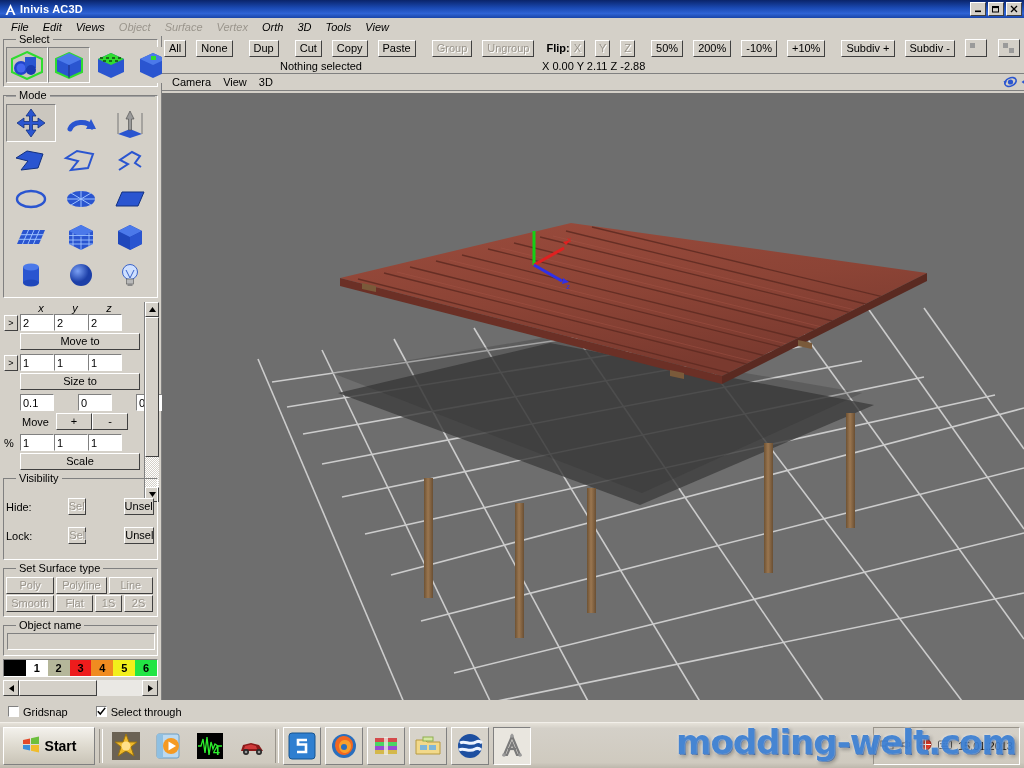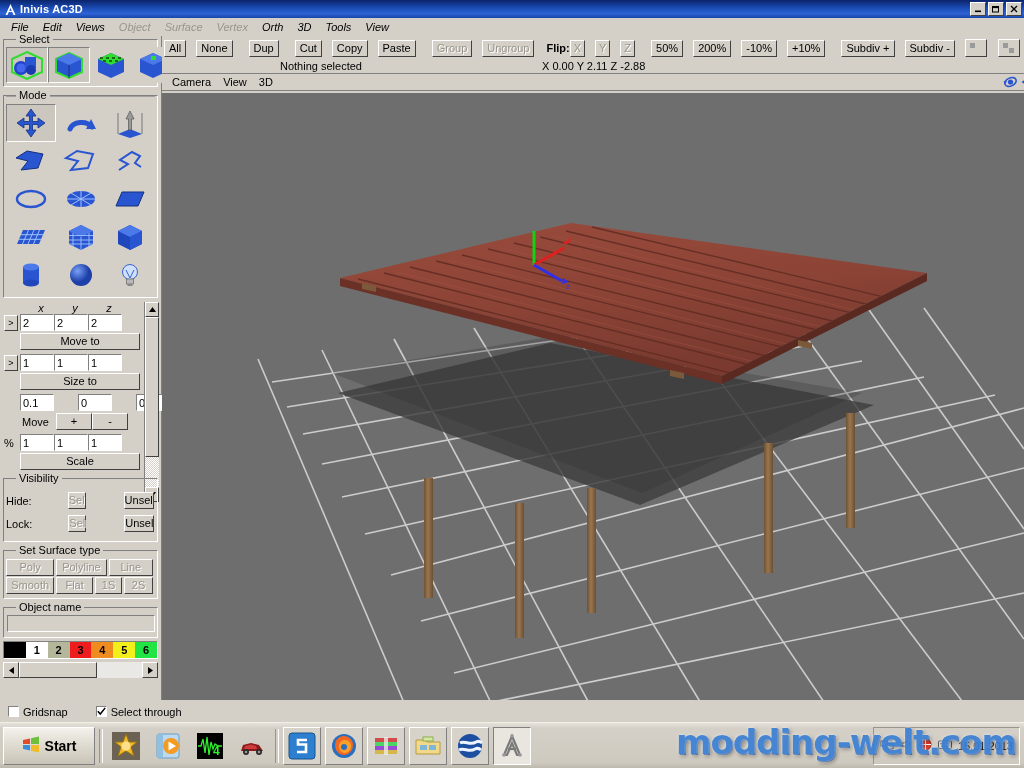--- a/index.html
+++ b/index.html
@@ -156,21 +156,21 @@
   .vscroll .sb-track {
     height:170px;
     background: repeating-conic-gradient(#d4d0c8 0% 25%, #fff 0% 50%) 50%/2px 2px;
   }
   .vscroll .sb-thumb {
     height:140px; background:#d4d0c8;
     border:1px solid; border-color:#fff #404040 #404040 #fff;
   }
 
   
-  .vis-row { display:flex; align-items:center; margin: 6px 0; gap: 36px; }
+  .vis-row { display:flex; align-items:center; margin: 12px 0; gap: 36px; }
   .vis-label { width: 34px; font-size: 11px; }
   .smallbtn {
     height: 17px; background:#d4d0c8;
     border:1px solid; border-color:#fff #404040 #404040 #fff;
     font-size: 11px; text-align:center; line-height:15px;
     margin-right: 2px; color:#000;
   }
   .smallbtn.disabled { color:#9a958c; text-shadow: 1px 1px 0 #fff; text-align: center; }
   .surf-row { display:flex; margin: 1px 0; }
 

